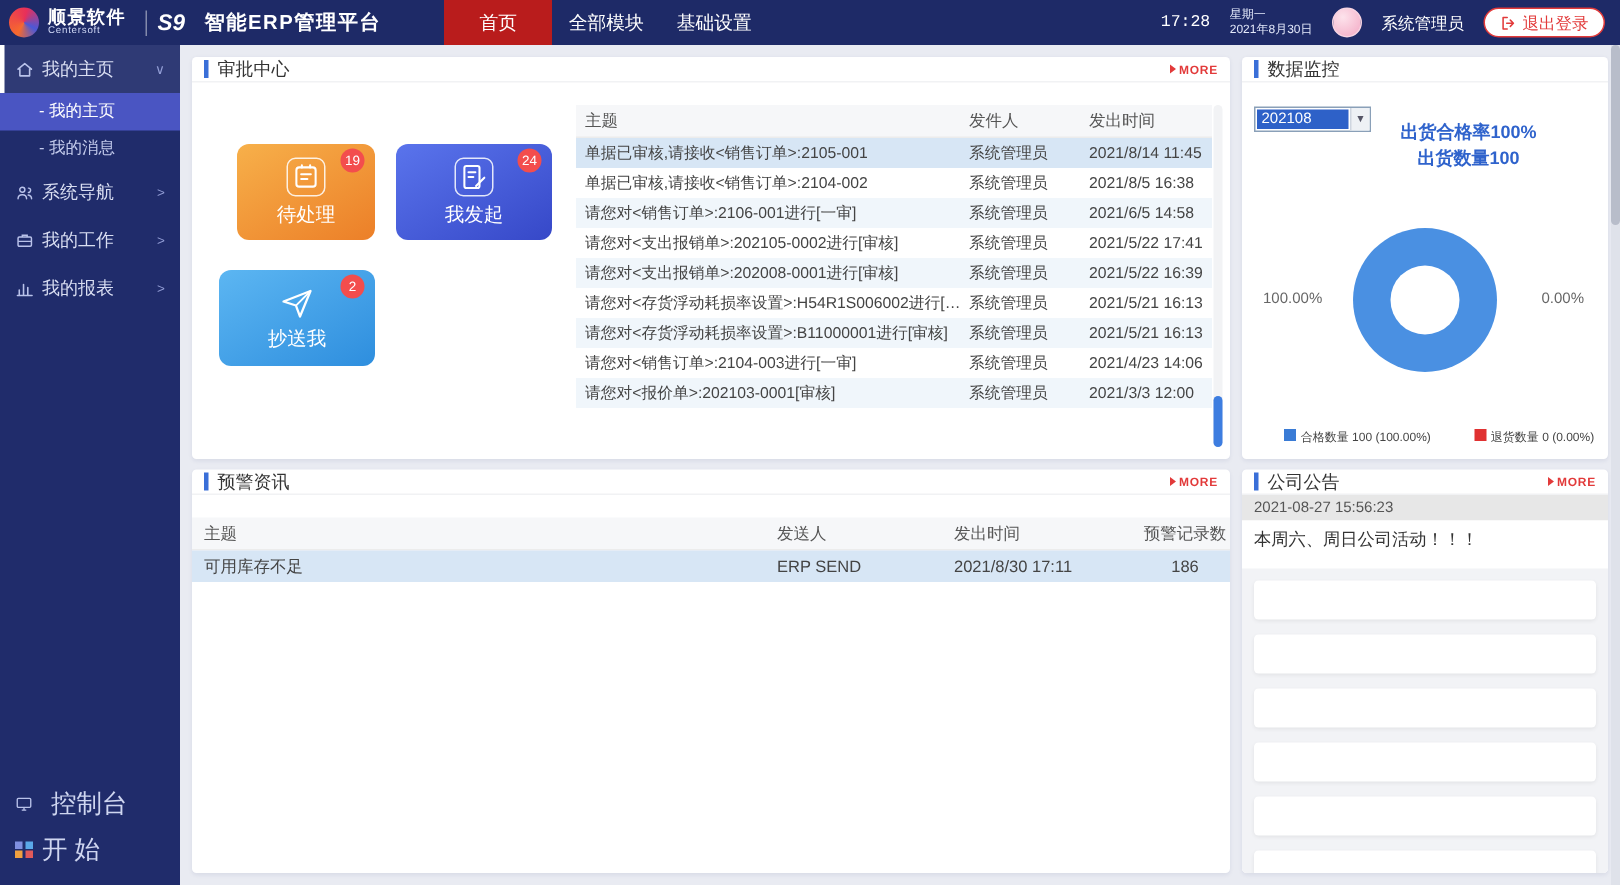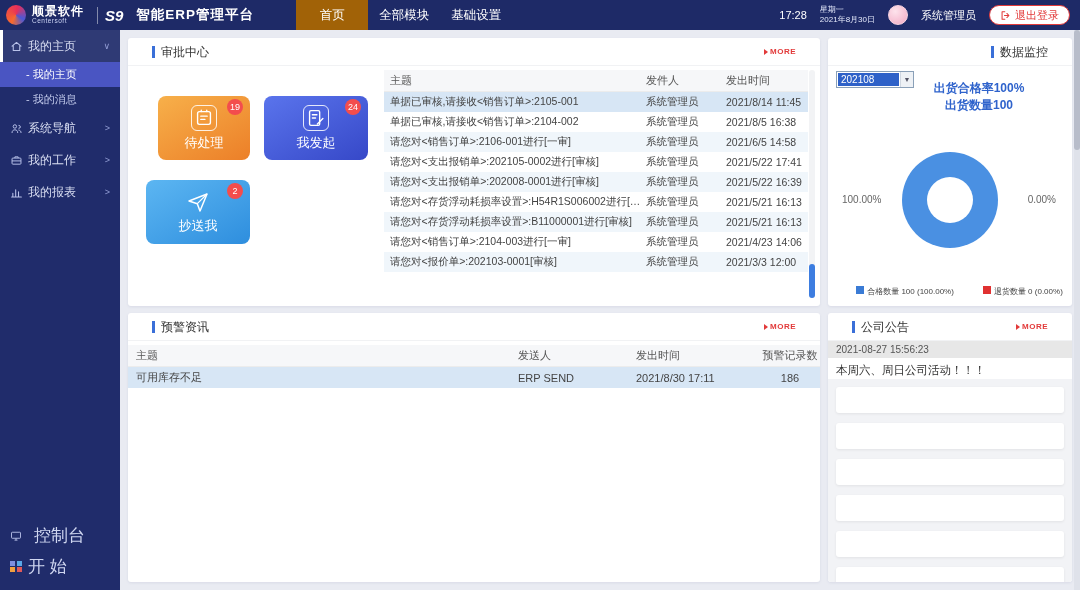--- a/index.html
+++ b/index.html
@@ -10,23 +10,23 @@
   .header{position:absolute;left:0;top:0;width:1080px;height:30px;background:#1e2a67;display:flex;align-items:center;color:#fff;z-index:20;}
   .logo{display:flex;align-items:center;gap:6px;padding-left:6px;}
   .logo-icon{width:20px;height:20px;border-radius:50%;background:conic-gradient(from 210deg,#f66a2e,#e82f5a 45%,#4a58d8 75%,#f66a2e);flex:none;}
   .logo-txt{display:flex;flex-direction:column;line-height:1.05;}
   .logo-txt b{font-size:12px;letter-spacing:1px;}
   .logo-txt i{font-style:normal;font-size:6.5px;color:#ccd4f3;letter-spacing:.5px;}
   .s9{border-left:1px solid rgba(255,255,255,.45);padding:0 7px;margin-left:7px;font-size:15px;font-weight:bold;font-style:italic;}
   .app-title{font-size:13.5px;font-weight:bold;letter-spacing:1px;}
   .nav{display:flex;margin-left:42px;height:30px;}
   .tab{width:72px;text-align:center;line-height:30px;font-size:12.5px;cursor:pointer;}
-  .tab.active{background:#a16207;}
+  .tab.active{background:#b91c1c;}
   .hright{margin-left:auto;display:flex;align-items:center;gap:13px;padding-right:10px;}
-  .time{font-size:11px;}
+  .time{font-size:11px;font-family:Liberation Mono, monospace;}
   .dateblk{display:flex;flex-direction:column;font-size:8px;line-height:10px;color:#e3e8fa;text-align:left;}
   .avatar{width:20px;height:20px;border-radius:50%;background:radial-gradient(circle at 35% 30%,#fde3ec,#f3a9c4);border:1px solid #f8d4e2;cursor:pointer;}
   .uname{font-size:11px;cursor:pointer;}
   .logout{display:flex;align-items:center;gap:4px;height:20px;padding:0 10px;border-radius:11px;background:#fff;border:1px solid #e23a3a;color:#e23a3a;font-size:11px;cursor:pointer;}
   .logout svg{display:block;}
 
   
   .sidebar{position:absolute;left:0;top:30px;width:120px;height:560px;background:#202c6b;color:#d9def2;z-index:10;}
   .side-item{height:32px;display:flex;align-items:center;padding:0 10px;font-size:12px;cursor:pointer;}
   .side-item.open{background:rgba(255,255,255,.07);border-left:3px solid #fff;padding-left:7px;}
@@ -42,21 +42,21 @@
   .grid-icon i:nth-child(3){background:#f0a040;}
   .grid-icon i:nth-child(4){background:#e05a5a;}
 
   
   .main{position:absolute;left:120px;top:30px;width:960px;height:560px;background:#e9ebf2;}
   .panel{position:absolute;background:#fff;border-radius:3px;box-shadow:0 1px 3px rgba(30,42,103,.08);}
   .p-approve{left:8px;top:8px;width:692px;height:268px;}
   .p-monitor{left:708px;top:8px;width:244px;height:268px;}
   .p-warn{left:8px;top:283px;width:692px;height:269px;}
   .p-notice{left:708px;top:283px;width:244px;height:269px;overflow:hidden;}
-  .panel-head{height:28px;display:flex;align-items:center;padding:0 24px;border-bottom:1px solid #f1f2f4;justify-content:flex-end;}
+  .panel-head{height:17px;display:flex;align-items:center;padding:0 8px;border-bottom:1px solid #f1f2f4;}
   .panel-title{font-size:12px;color:#333;border-left:3px solid #3a6fd8;padding-left:6px;line-height:12px;}
   .more{margin-left:auto;font-size:8px;font-weight:bold;color:#e23a3a;letter-spacing:.5px;cursor:pointer;display:flex;align-items:center;gap:2px;}
   .more::before{content:"";width:0;height:0;border-left:4px solid #e23a3a;border-top:3px solid transparent;border-bottom:3px solid transparent;display:inline-block;}
 
   
   .cards{position:absolute;left:18px;top:58px;display:grid;grid-template-columns:104px 104px;grid-auto-rows:64px;gap:20px 14px;}
   .card{position:relative;border-radius:8px;color:#fff;display:flex;flex-direction:column;align-items:center;justify-content:center;gap:3px;cursor:pointer;}
   .card.c0{background:linear-gradient(150deg,#f7b04a,#ec7f28);margin-left:12px;}
   .card.c1{background:linear-gradient(150deg,#9266ec,#6a3fd6);}
   .card.c2{background:linear-gradient(150deg,#5a74ec,#3648c8);}

